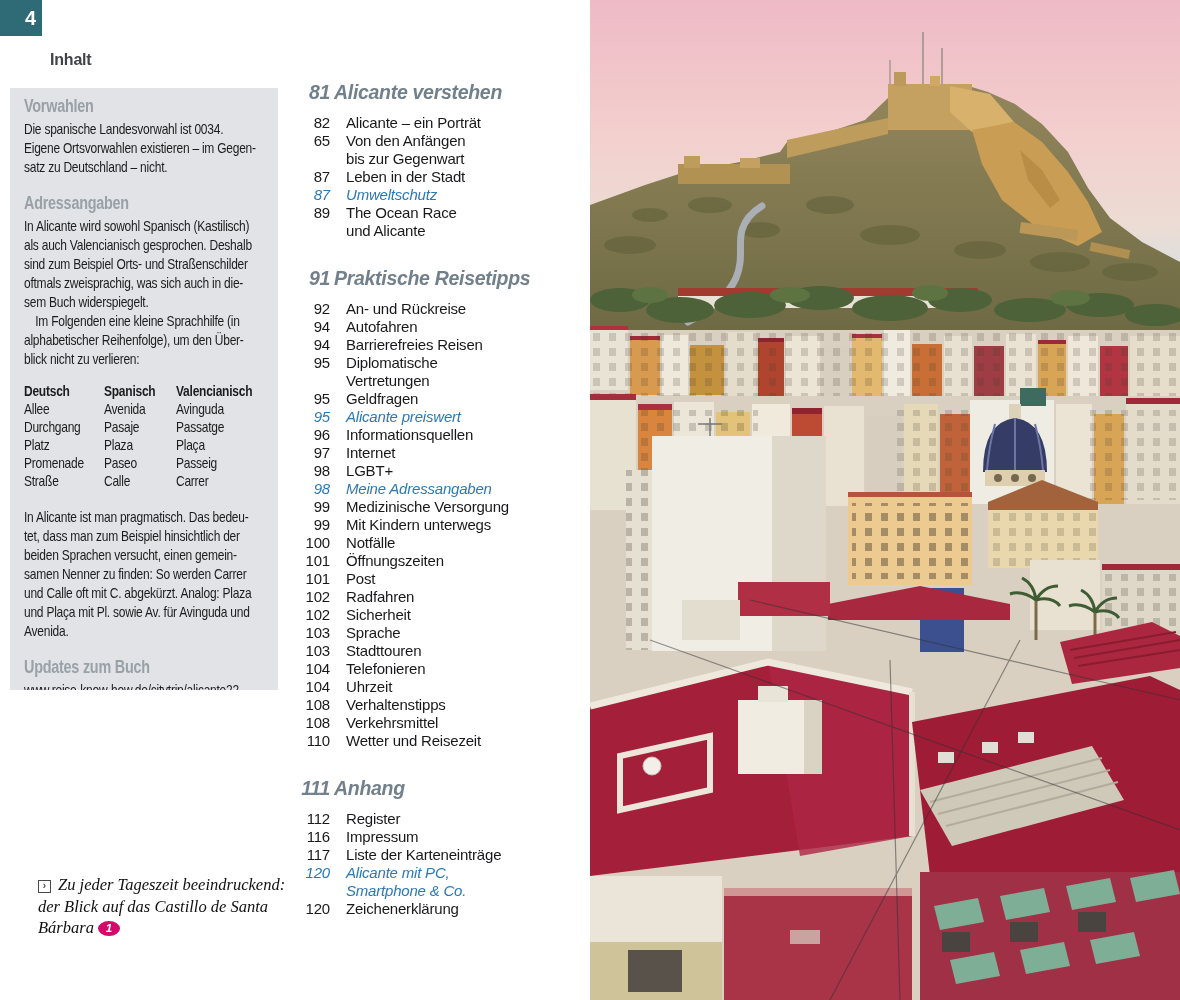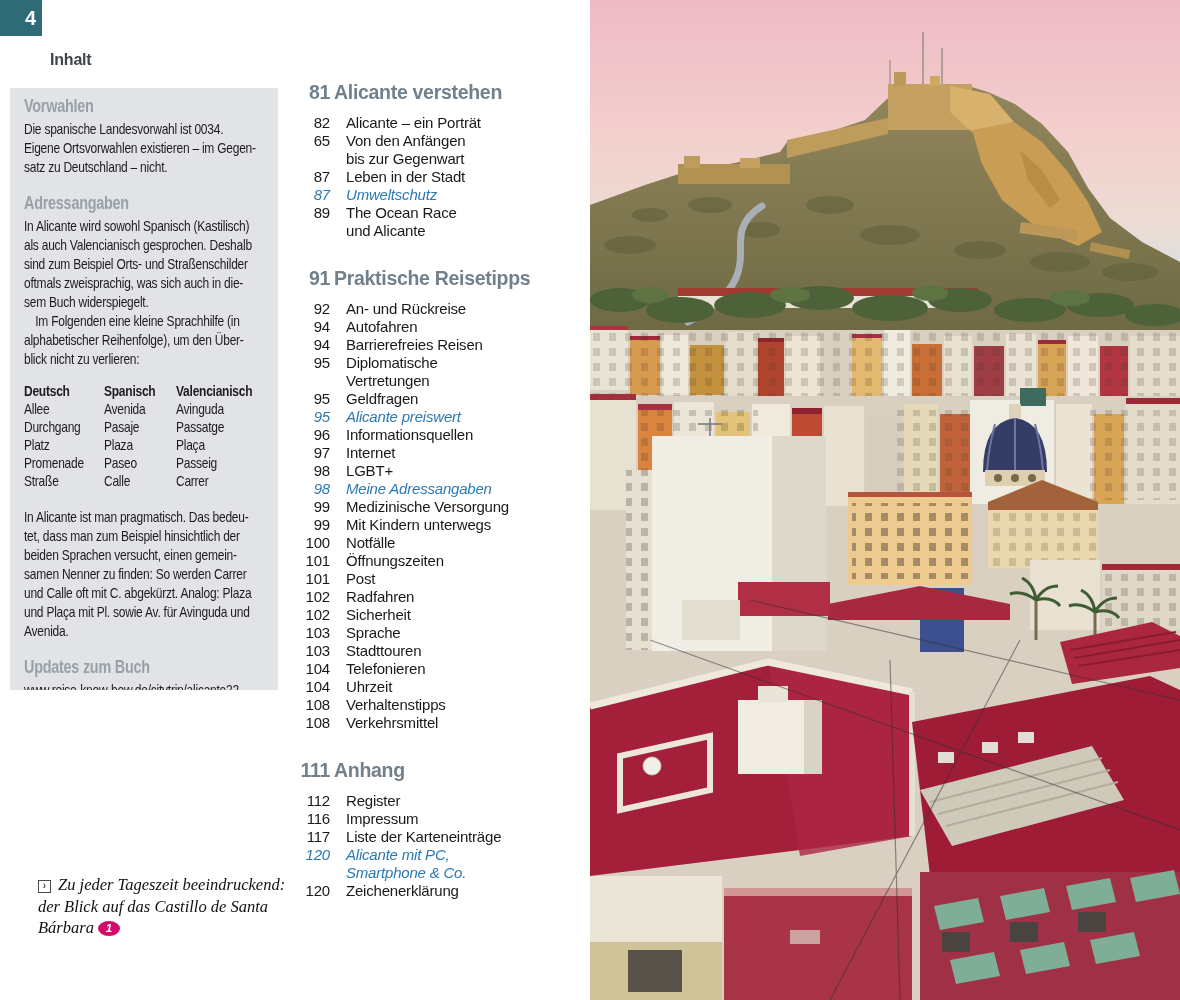--- a/index.html
+++ b/index.html
@@ -43,21 +43,21 @@
     font-size:15px;line-height:18px;color:#1c1c1e;padding:0;letter-spacing:-0.3px;
   }
   .lang-table td:nth-child(1){width:100px;}
   .lang-table td:nth-child(2){width:90px;}
   .lang-table tr.head td{font-weight:bold;}
   .box-url{font-size:15px;line-height:19px;color:#1c1c1e;letter-spacing:-0.3px;margin:0;}
   
   .toc{position:absolute;left:296px;top:80px;width:290px;}
   .toc-heading{
     display:flex;font-size:19.5px;line-height:24px;font-weight:bold;
-    color:var(--toc-heading,#72808c);letter-spacing:-0.3px;margin:26px 0 10px 0;
+    color:var(--toc-heading,#72808c);letter-spacing:-0.3px;margin:26px 0 10px 0;font-style:italic;
   }
   .toc-section:first-child .toc-heading{margin-top:0;}
   .toc-num{width:34px;text-align:right;flex:none;}
   .toc-title{margin-left:4px;}
   .toc-row{display:flex;font-size:15px;line-height:18px;color:#19191b;letter-spacing:-0.2px;}
   .toc-text{margin-left:16px;white-space:pre-line;}
   .toc-row.italic{font-style:italic;color:var(--link-blue,#2b79b4);}
   
   .caption{
     position:absolute;left:38px;top:874px;width:270px;
@@ -274,20 +274,24 @@
         <span class="toc-text">Uhrzeit</span>
       </div>
       <div class="toc-row">
         <span class="toc-num">108</span>
         <span class="toc-text">Verhaltenstipps</span>
       </div>
       <div class="toc-row">
         <span class="toc-num">108</span>
         <span class="toc-text">Verkehrsmittel</span>
       </div>
+      <div class="toc-row">
+        <span class="toc-num">110</span>
+        <span class="toc-text">Wetter und Reisezeit</span>
+      </div>
     </div>
     <div class="toc-section">
       <div class="toc-heading">
         <span class="toc-num">111</span>
         <span class="toc-title">Anhang</span>
       </div>
       <div class="toc-row">
         <span class="toc-num">112</span>
         <span class="toc-text">Register</span>
       </div>

